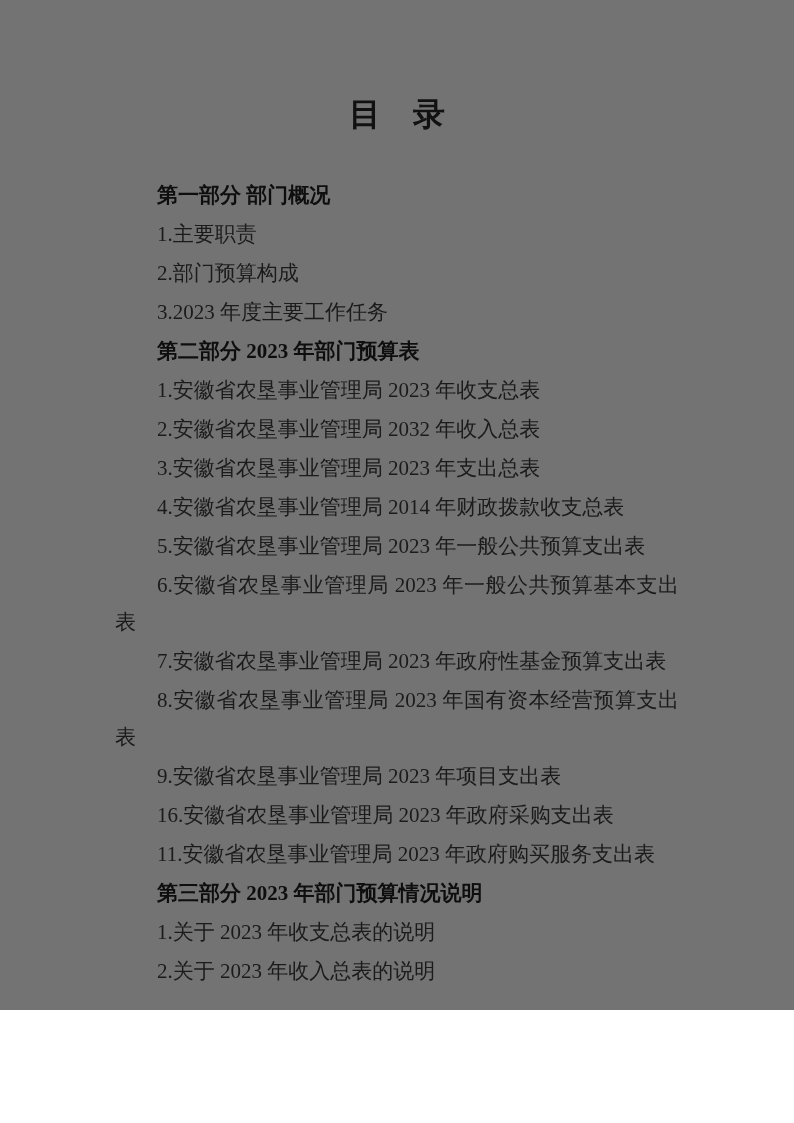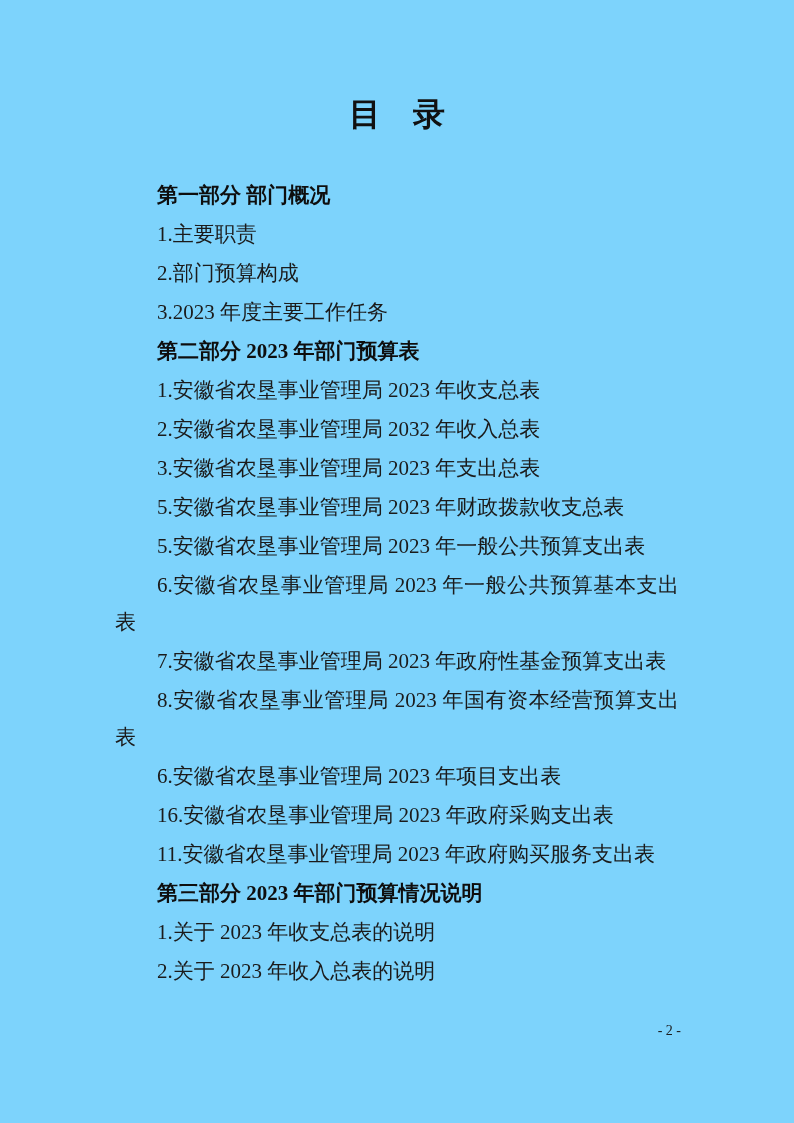--- a/index.html
+++ b/index.html
@@ -6,22 +6,22 @@
   body {
     width: 794px;
     height: 1123px;
     background: #ffffff;
     font-family: "Liberation Serif", "DejaVu Serif", serif;
     color: #1b1b1b;
   }
   .page {
     position: relative;
     width: 794px;
-    height: 1123px;
-    background: #7dd3fc;
+    height: 1010px;
+    background: #737373;
     overflow: hidden;
   }
   .doc-title {
     position: absolute;
     top: 92px;
     left: 113px;
     width: 568px;
     text-align: center;
     font-size: 32px;
     font-weight: bold;
@@ -68,26 +68,26 @@
 
     <p class="heading">第一部分 部门概况</p>
     <p class="entry">1.主要职责</p>
     <p class="entry">2.部门预算构成</p>
     <p class="entry">3.2023 年度主要工作任务</p>
 
     <p class="heading">第二部分 2023 年部门预算表</p>
     <p class="entry">1.安徽省农垦事业管理局 2023 年收支总表</p>
     <p class="entry">2.安徽省农垦事业管理局 2032 年收入总表</p>
     <p class="entry">3.安徽省农垦事业管理局 2023 年支出总表</p>
-    <p class="entry">5.安徽省农垦事业管理局 2023 年财政拨款收支总表</p>
+    <p class="entry">4.安徽省农垦事业管理局 2014 年财政拨款收支总表</p>
     <p class="entry">5.安徽省农垦事业管理局 2023 年一般公共预算支出表</p>
     <p class="entry">6.安徽省农垦事业管理局 2023 年一般公共预算基本支出表</p>
     <p class="entry">7.安徽省农垦事业管理局 2023 年政府性基金预算支出表</p>
     <p class="entry">8.安徽省农垦事业管理局 2023 年国有资本经营预算支出表</p>
-    <p class="entry">6.安徽省农垦事业管理局 2023 年项目支出表</p>
+    <p class="entry">9.安徽省农垦事业管理局 2023 年项目支出表</p>
     <p class="entry">16.安徽省农垦事业管理局 2023 年政府采购支出表</p>
     <p class="entry">11.安徽省农垦事业管理局 2023 年政府购买服务支出表</p>
 
     <p class="heading">第三部分 2023 年部门预算情况说明</p>
     <p class="entry">1.关于 2023 年收支总表的说明</p>
     <p class="entry">2.关于 2023 年收入总表的说明</p>
 
   </div>
 
   <div class="page-footer">- 2 -</div>

